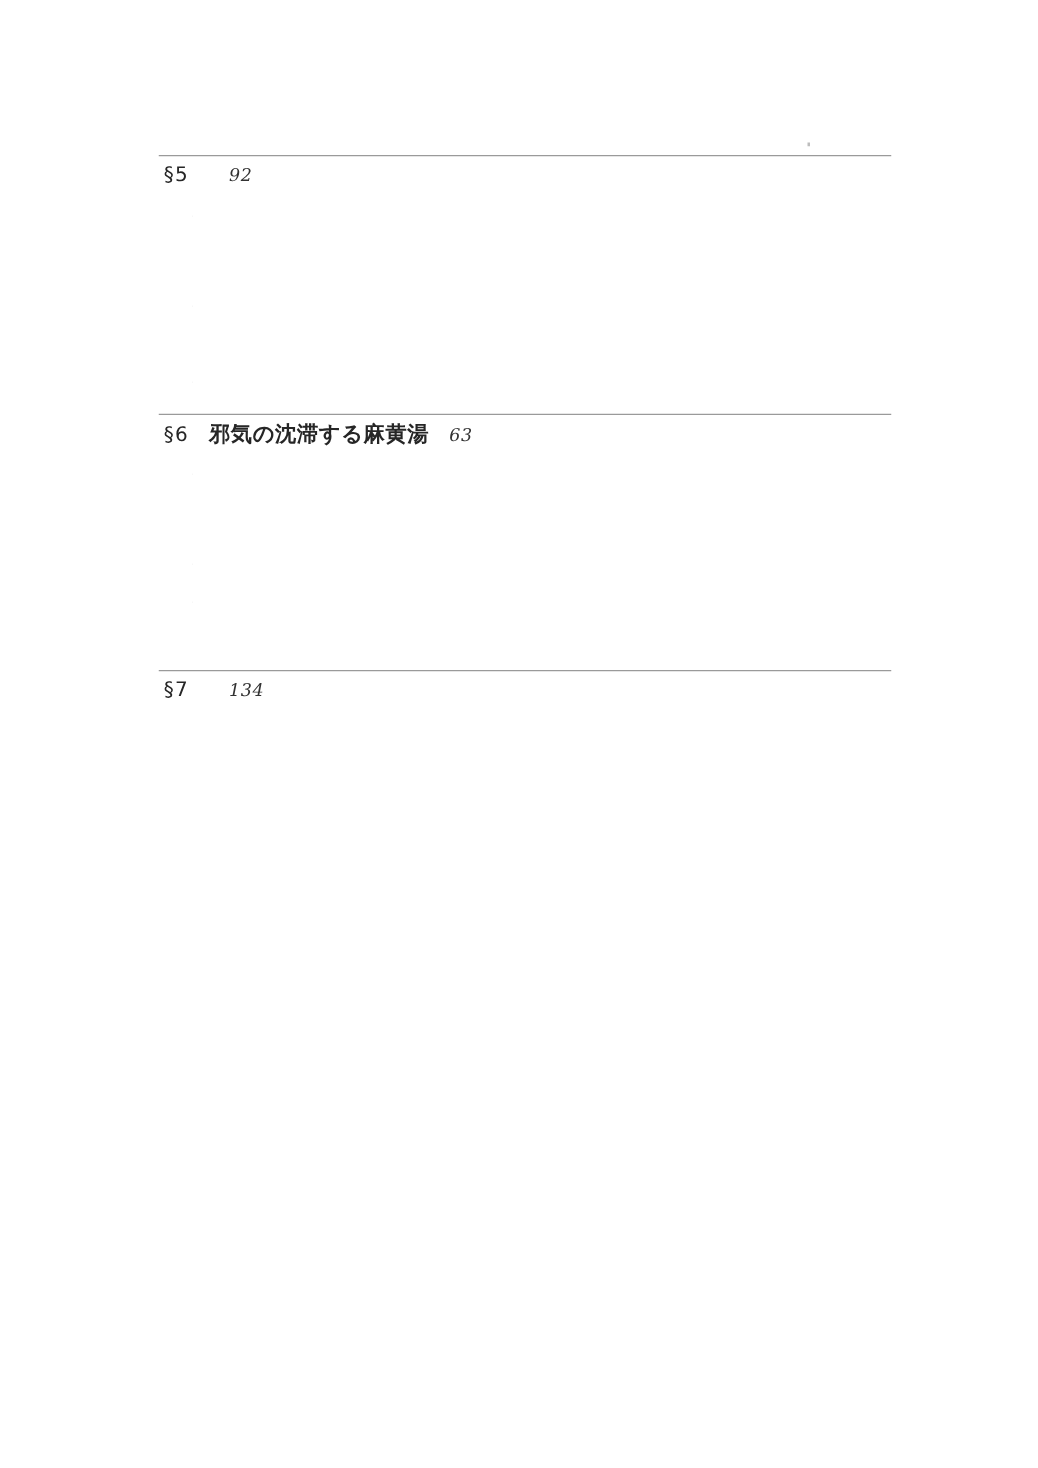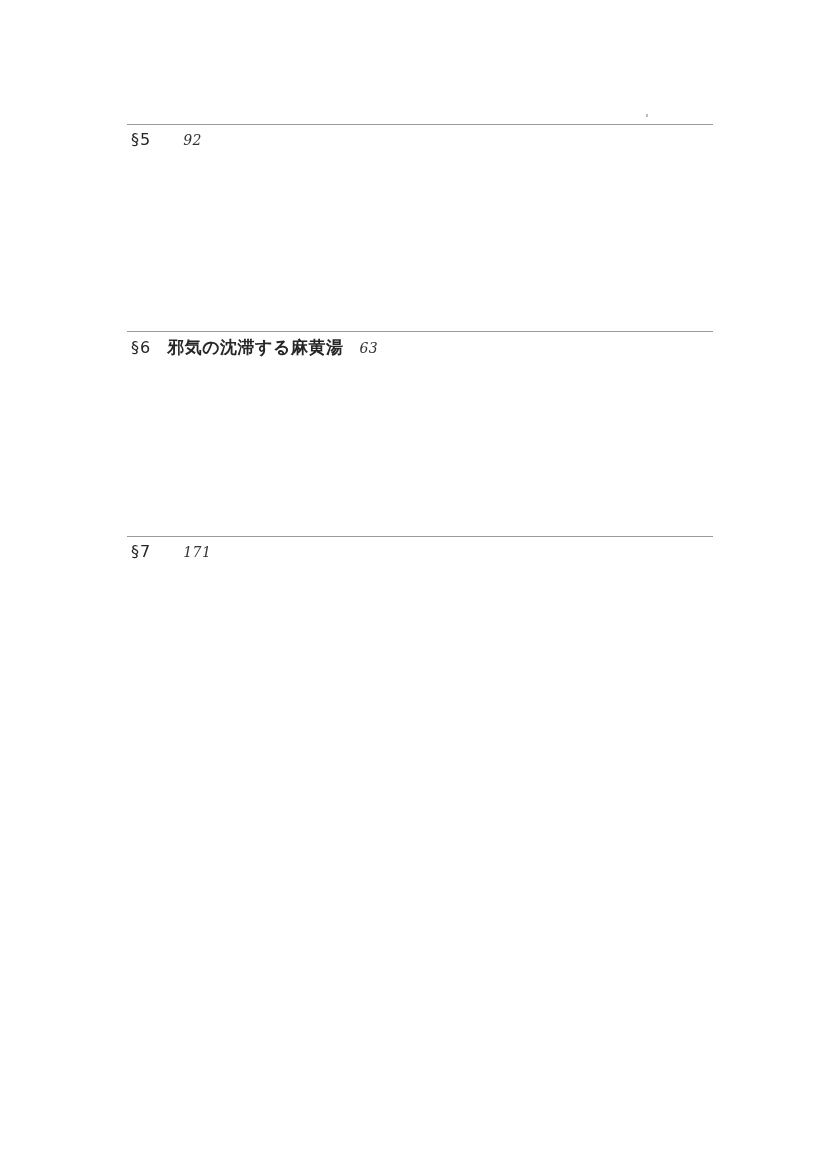--- a/index.html
+++ b/index.html
@@ -166,21 +166,21 @@
   <div class="entry" style="top:500px;">
     <span class="num">55.</span>
     <span class="title">発汗せざりしに因る衄血の麻黄湯証</span>
     <span class="leader"></span>
     <span class="page">104</span>
   </div>
 
   <div class="rule" style="top:536px;"></div>
   <div class="section-head" style="top:542px;">
     <span class="sec-num">§7</span>
-    <span class="sec-page">171</span>
+    <span class="sec-page">134</span>
   </div>
 
   <div class="entry" style="top:573px;">
     <span class="num">56.</span>
     <span class="title">桂枝湯の衄血</span>
     <span class="leader"></span>
     <span class="page">106</span>
   </div>
 
   <div class="entry" style="top:603px;">

